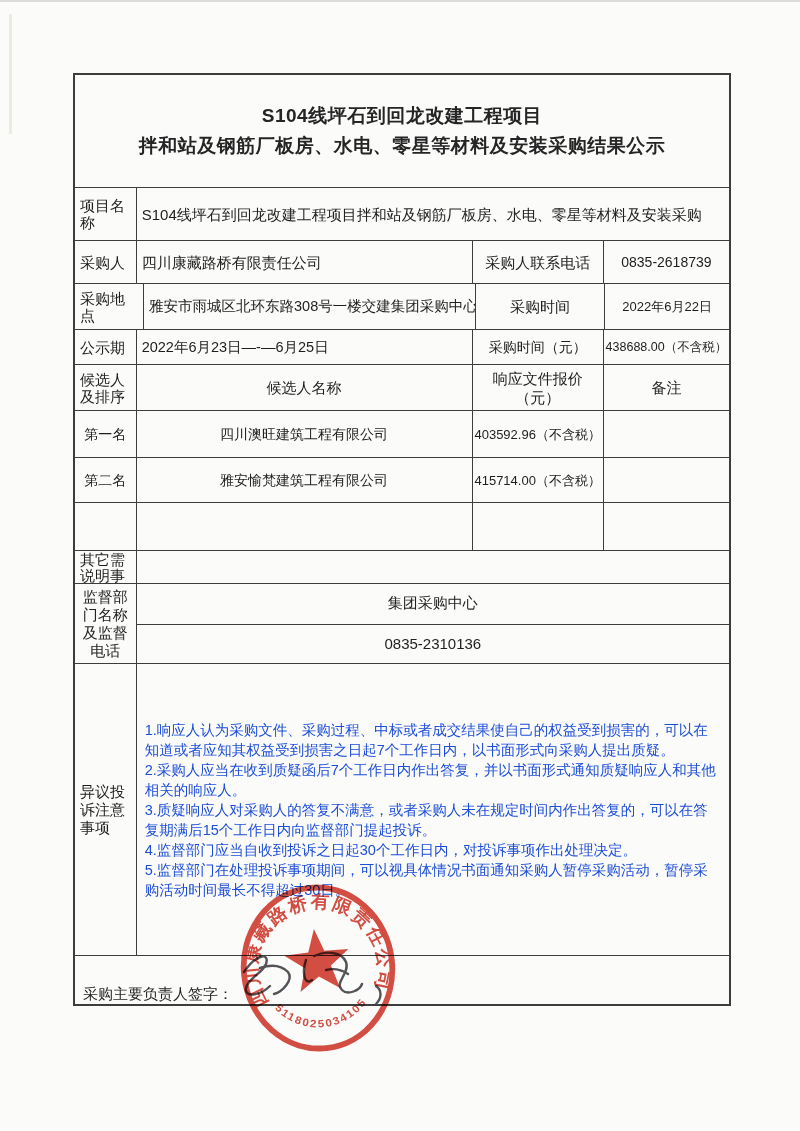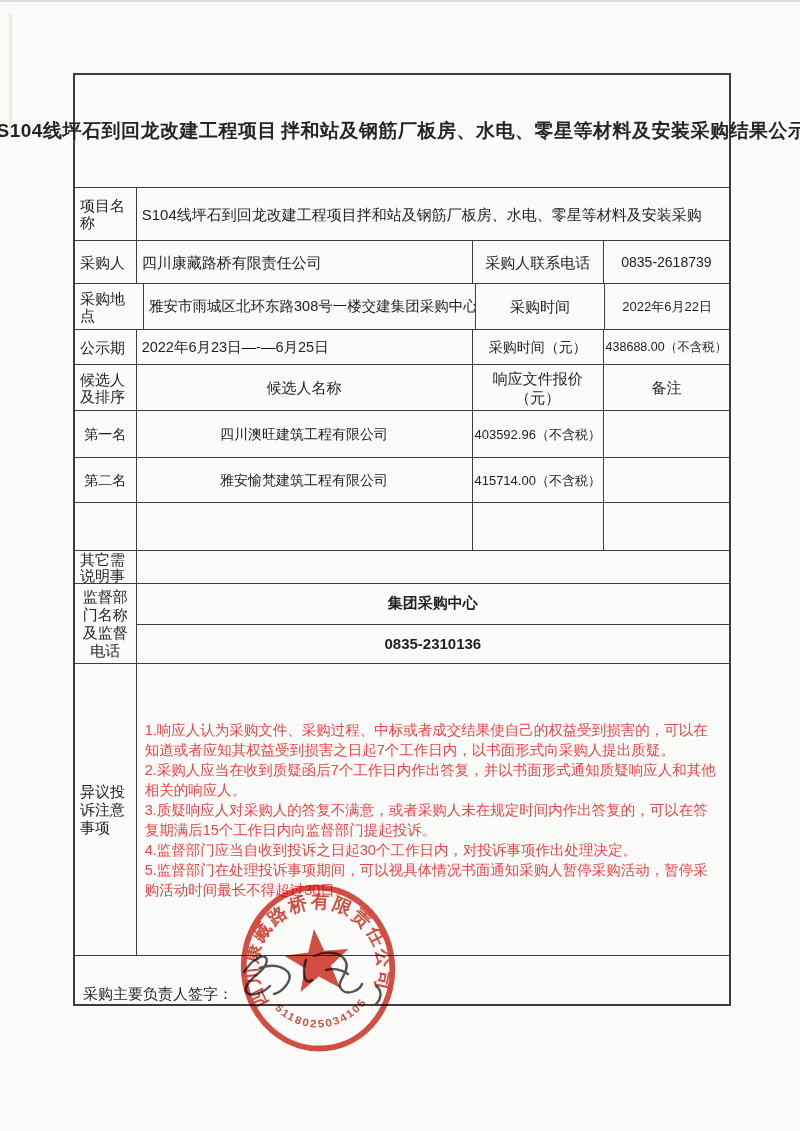--- a/index.html
+++ b/index.html
@@ -32,39 +32,39 @@
   .c3{width:127px;}
   .cspan{width:597px;}
   .center{justify-content:center;text-align:center;}
   .nowrap{white-space:nowrap;}
   .top-align{align-items:flex-start;}
   .f13{font-size:13px;}
   .f12{font-size:12.5px;}
   .f14{font-size:14px;}
 
   .title-block{
-    height:112px;display:flex;flex-direction:row;
+    height:112px;display:flex;flex-direction:column;
     justify-content:center;align-items:center;gap:4px;
   }
   .title-line{font-size:19px;font-weight:700;letter-spacing:.5px;color:#252525;white-space:nowrap;}
 
   .h53{height:53px;}.h43{height:43px;justify-content:space-between;}.h46{height:46px;}.h35{height:35px;}
   .h47{height:47px;}.h45{height:45px;}.h48{height:48px;}.h33{height:33px;}
   .h80{height:80px;}.h292{height:292px;}.h49{height:49px;}
 
   .sup-right{width:597px;display:flex;flex-direction:column;border-left:1.6px solid #3d3d3d;box-sizing:border-box;}
-  .sup-sub{height:40px;display:flex;align-items:center;justify-content:center;font-size:15px;box-sizing:border-box;font-weight:bold;}
+  .sup-sub{height:40px;display:flex;align-items:center;justify-content:center;font-size:15px;box-sizing:border-box;}
   .sup-sub + .sup-sub{border-top:1.6px solid #3d3d3d;}
 
   .complaint-body{
     width:597px;border-left:1.6px solid #3d3d3d;box-sizing:border-box;
     display:flex;flex-direction:column;justify-content:center;
     padding:6px 8px;
   }
-  .complaint-body p{margin:0;font-size:14.5px;line-height:20px;color:#ef4444;}
+  .complaint-body p{margin:0;font-size:14.5px;line-height:20px;color:#1d4ed8;}
 
   .sign-row{height:49px;display:flex;align-items:flex-end;padding-left:8px;box-sizing:border-box;font-size:15px;}
 
   .signature-svg{position:absolute;left:230px;top:942px;z-index:3;}
   .stamp{position:absolute;left:212px;top:862px;z-index:4;opacity:.9;mix-blend-mode:multiply;transform:rotate(-6deg);}
 </style>
 </head>
 <body>
 
 <div class="scan-edge-top"></div>

